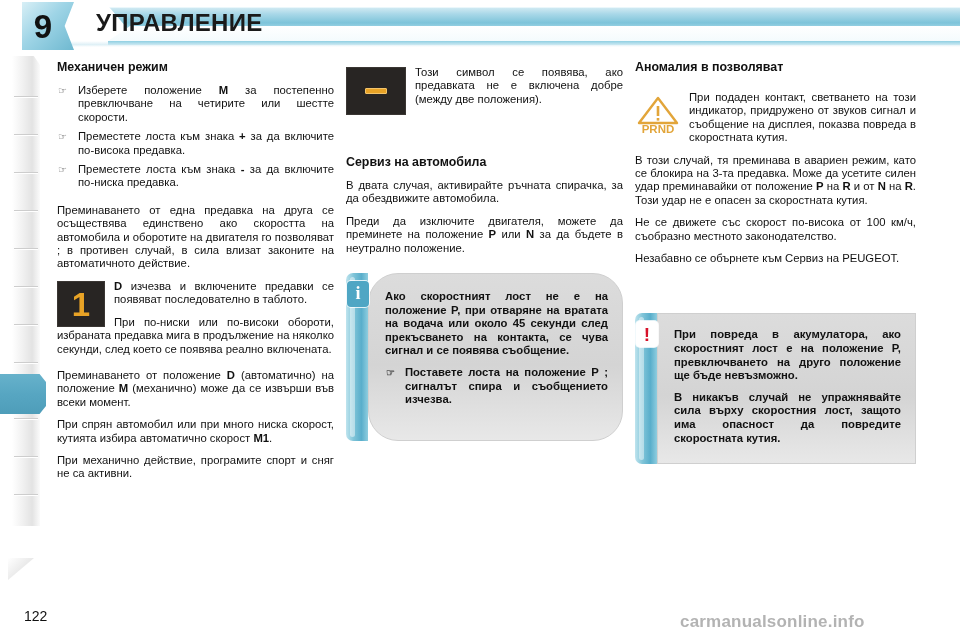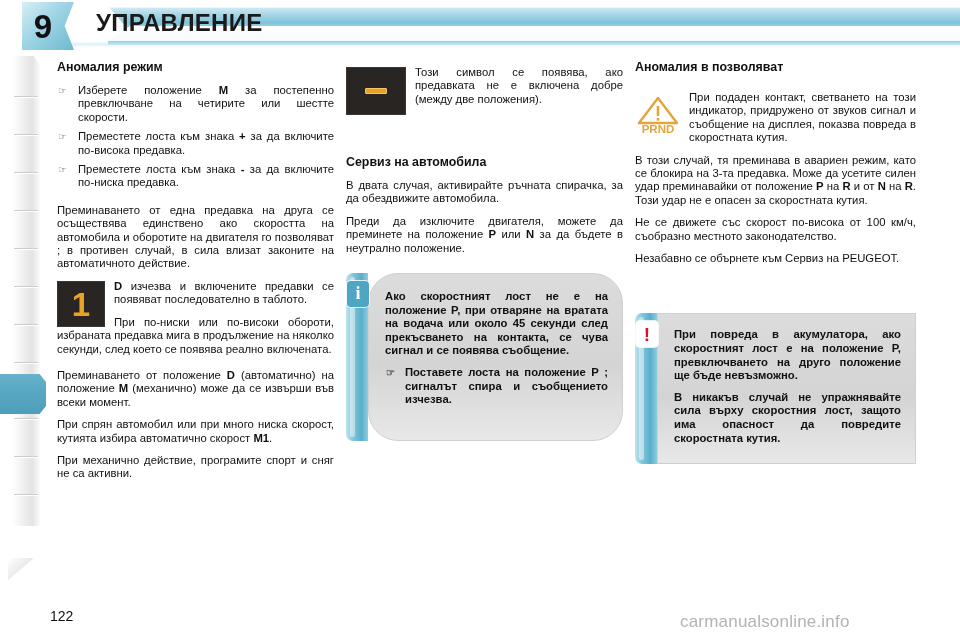--- a/index.html
+++ b/index.html
@@ -104,34 +104,35 @@
     left: -8px; top: 318px;
     width: 46px; height: 40px;
     background: linear-gradient(to bottom, #67b2cb 0%, #57a6c2 50%, #4e9db9 100%);
     clip-path: polygon(0 0, 86% 0, 100% 8px, 100% calc(100% - 8px), 86% 100%, 0 100%);
   }
 
   
   #page-number {
     position: absolute;
     left: 24px; top: 608px;
-    font-size: 14px; color: #111; margin-left: 26px;
+    font-size: 14px; color: #111;
   }
   #corner-fold {
     position: absolute;
     left: 8px; top: 558px;
     width: 26px; height: 22px;
     background: linear-gradient(135deg, #ffffff 0%, #e6e6e6 60%, #cfcfcf 100%);
     clip-path: polygon(0 0, 100% 0, 0 100%);
   }
   #watermark {
     position: absolute;
     left: 680px; top: 612px;
     font-size: 17px; color: #b3b3b3;
     letter-spacing: .2px;
+    font-weight: bold;
   }
 
   
   .col {
     position: absolute;
     top: 60px;
     font-size: 11.3px;
     line-height: 13.4px;
     color: #111;
     text-align: justify;
@@ -287,21 +288,21 @@
     <div class="strip-tick" style="top:268px"></div>
     <div class="strip-tick" style="top:306px"></div>
     <div class="strip-tick" style="top:362px"></div>
     <div class="strip-tick" style="top:400px"></div>
     <div class="strip-tick" style="top:438px"></div>
     <div id="strip-active-tab"></div>
   </div>
 
   <div id="col1" class="col">
 
-    <h2 class="sec-title">Аномалия режим</h2>
+    <h2 class="sec-title">Механичен режим</h2>
 
     <ul class="bullets">
       <li>
         <span class="hand">☞</span>
         <span>Изберете положение <b>М</b> за постепенно превключване на четирите или шестте скорости.</span>
       </li>
       <li>
         <span class="hand">☞</span>
         <span>Преместете лоста към знака <b>+</b> за да включите по-висока предавка.</span>
       </li>

